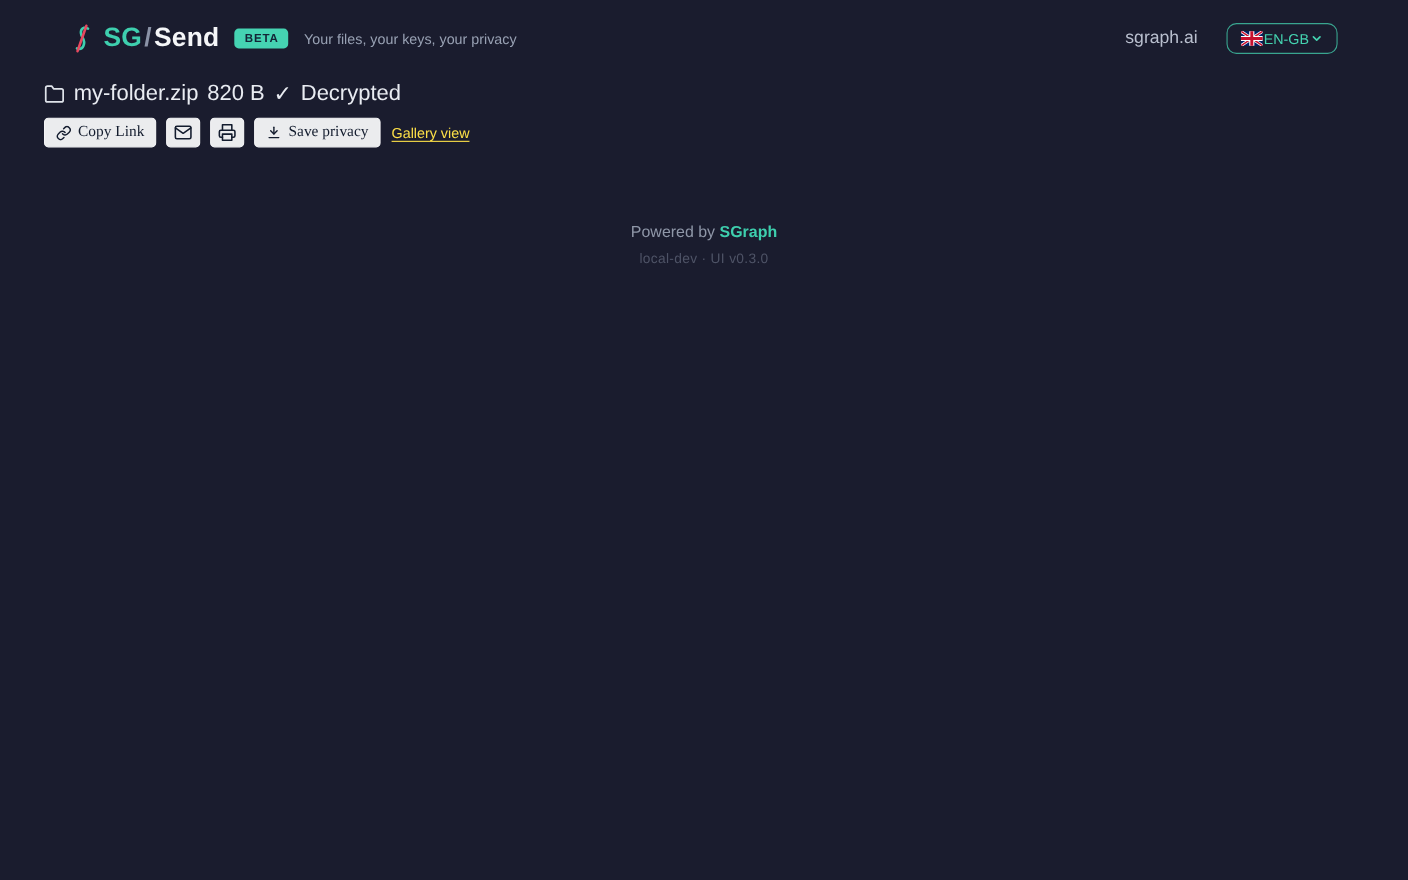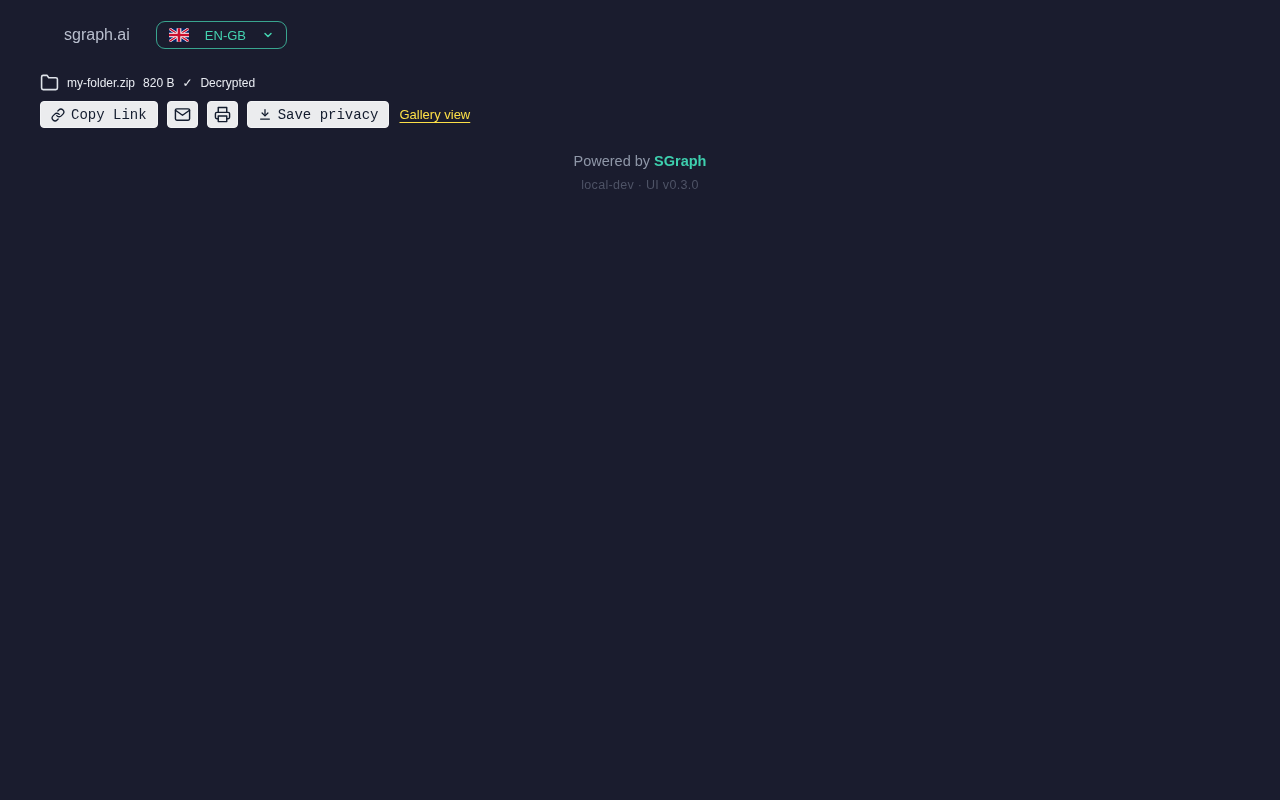--- a/index.html
+++ b/index.html
@@ -24,62 +24,77 @@
   .beta-badge {
     background: #45d3b2; color: #132437;
     font-size: 10.5px; font-weight: bold; letter-spacing: 0.8px;
     border-radius: 4px; padding: 4px 9px; margin-left: 14px;
     display: inline-block; line-height: 1;
   }
   .tagline { color: #98a1b3; font-size: 13px; margin-left: 14px; }
   .header-right { display: flex; align-items: center; gap: 26px; }
   .site-link { color: #b9bfce; font-size: 16px; text-decoration: none; cursor: pointer; }
   .lang-pill {
-    display: inline-flex; align-items: center; gap: 16px;
+    display: inline-flex; align-items: center; gap: 1px;
     background: transparent;
     border: 1px solid rgba(68, 211, 176, 0.75);
     border-radius: 9px; padding: 6px 12px;
     color: #44d3b0; font-size: 13px; font-family: inherit;
     cursor: pointer; line-height: 1;
   }
   .flag-icon svg { display: block; border-radius: 2px; }
   
   .main { padding: 0 40px; }
   .file-row {
     display: flex; align-items: center; gap: 8px;
-    margin-top: 3px; font-size: 12px; font-weight: 500; color: #e9ecf2;
+    margin-top: 3px; font-size: 20px; font-weight: 500; color: #e9ecf2;
   }
   .file-row .seg { white-space: pre; }
   .folder-icon { display: inline-flex; color: #dfe3ea; }
   .actions-row {
     display: flex; align-items: center; gap: 9px; margin-top: 9px;
   }
   .btn {
     display: inline-flex; align-items: center; gap: 6px;
     background: #ebecee; color: #131c2e;
     border: 1px solid #f3f4f6; border-radius: 4px;
-    font-size: 14px; font-family: Liberation Mono, monospace; font-weight: 500;
+    font-size: 14px; font-family: Liberation Serif, serif; font-weight: 500;
     height: 27px; padding: 0 10px; cursor: pointer; line-height: 1;
   }
   .btn.icon-only { padding: 0 6px; }
   .btn svg { display: block; }
   .gallery-link {
     color: #fde047; font-size: 13px; margin-left: 1px;
     text-decoration: underline; text-underline-offset: 3px; cursor: pointer;
   }
   
-  .footer { margin-top: 25px; text-align: center; }
+  .footer { margin-top: 69px; text-align: center; }
   .powered-line { font-size: 14.5px; color: #8f97a8; }
   .brand-link { color: #3ecfae; font-weight: bold; text-decoration: none; cursor: pointer; }
   .build-line { margin-top: 9px; font-size: 12.5px; color: #4e5366; letter-spacing: 0.3px; }
 </style>
 </head>
 <body>
 
 <header class="header">
+  <div class="logo-group">
+    <span class="logo-mark">
+      <svg width="22" height="28" viewBox="0 0 22 28" fill="none">
+        <path d="M16 5 C10 2 8 8 11 13 C14 18 12 25 6 23" stroke="#3ecfae" stroke-width="2.4" stroke-linecap="round"></path>
+        <line x1="14.5" y1="2.5" x2="6.5" y2="25.5" stroke="#e8485f" stroke-width="2.4" stroke-linecap="round"></line>
+      </svg>
+    </span>
+    <span class="logo-text">
+        <span class="logo-sg">SG</span>
+        <span class="logo-slash">/</span>
+        <span class="logo-send">Send</span>
+      </span>
+    <span class="beta-badge">BETA</span>
+    <span class="tagline">Your files, your keys, your privacy</span>
+  </div>
   <div class="header-right">
     <a class="site-link">sgraph.ai</a>
     <button class="lang-pill">
       <span class="flag-icon">
         <svg width="20" height="14" viewBox="0 0 60 40">
           <rect width="60" height="40" fill="#012169"></rect>
           <path d="M0,0 L60,40 M60,0 L0,40" stroke="#ffffff" stroke-width="8"></path>
           <path d="M0,0 L60,40 M60,0 L0,40" stroke="#C8102E" stroke-width="4"></path>
           <path d="M30,0 V40 M0,20 H60" stroke="#ffffff" stroke-width="14"></path>
           <path d="M30,0 V40 M0,20 H60" stroke="#C8102E" stroke-width="8"></path>

